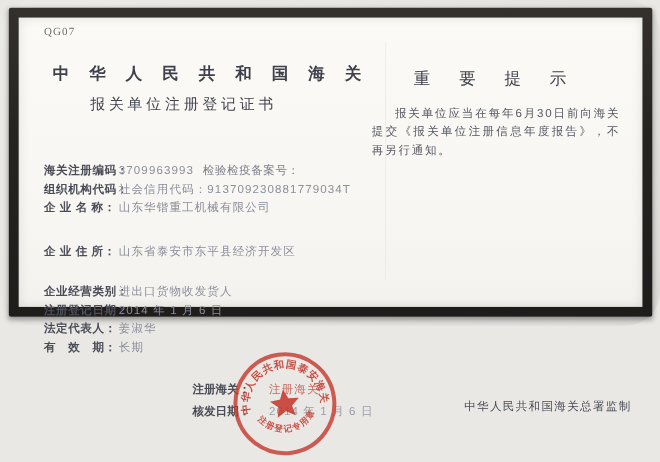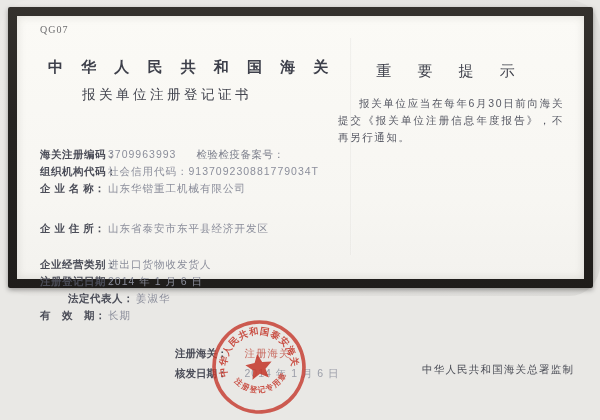--- a/index.html
+++ b/index.html
@@ -55,24 +55,24 @@
     margin-top: 14px; font-size: 10.5px; line-height: 1.62;
     letter-spacing: 1.6px; color: #565863;
     text-indent: 2em; text-align: justify;
   }
   .field-row {
     position: absolute; left: 40px; display: flex; align-items: baseline;
     font-size: 10.5px; white-space: nowrap;
   }
   .field-label { width: 68px; flex: none; color: #4b4d58; font-weight: 700; letter-spacing: 0.5px; }
   .field-value { color: #8b8e9b; letter-spacing: 1px; }
-  .field-extra { color: #7c7f8c; margin-left: 20px; letter-spacing: 0.5px; }
+  .field-extra { color: #7c7f8c; margin-left: 8px; letter-spacing: 0.5px; }
   .r1 { top: 148px; } .r2 { top: 165px; } .r3 { top: 182px; }
   .r4 { top: 222px; align-items: center; }
-  .r5 { top: 258px; } .r6 { top: 275px; } .r7 { top: 292px; margin-left: 28px; } .r8 { top: 309px; }
+  .r5 { top: 258px; } .r6 { top: 275px; } .r7 { top: 292px; } .r8 { top: 309px; }
   .issue-row {
     position: absolute; left: 175px; display: flex; gap: 17px;
     font-size: 10.5px; white-space: nowrap; text-align: center;
   }
   .i1 { top: 347px; } .i2 { top: 367px; }
   .issue-label { color: #4b4d58; font-weight: 700; }
   .issue-value { color: #9a9da8; letter-spacing: 1px; }
   .issue-value.red { color: rgba(190,70,58,0.78); }
   .footer-line {
     position: absolute; left: 422px; top: 363px;

